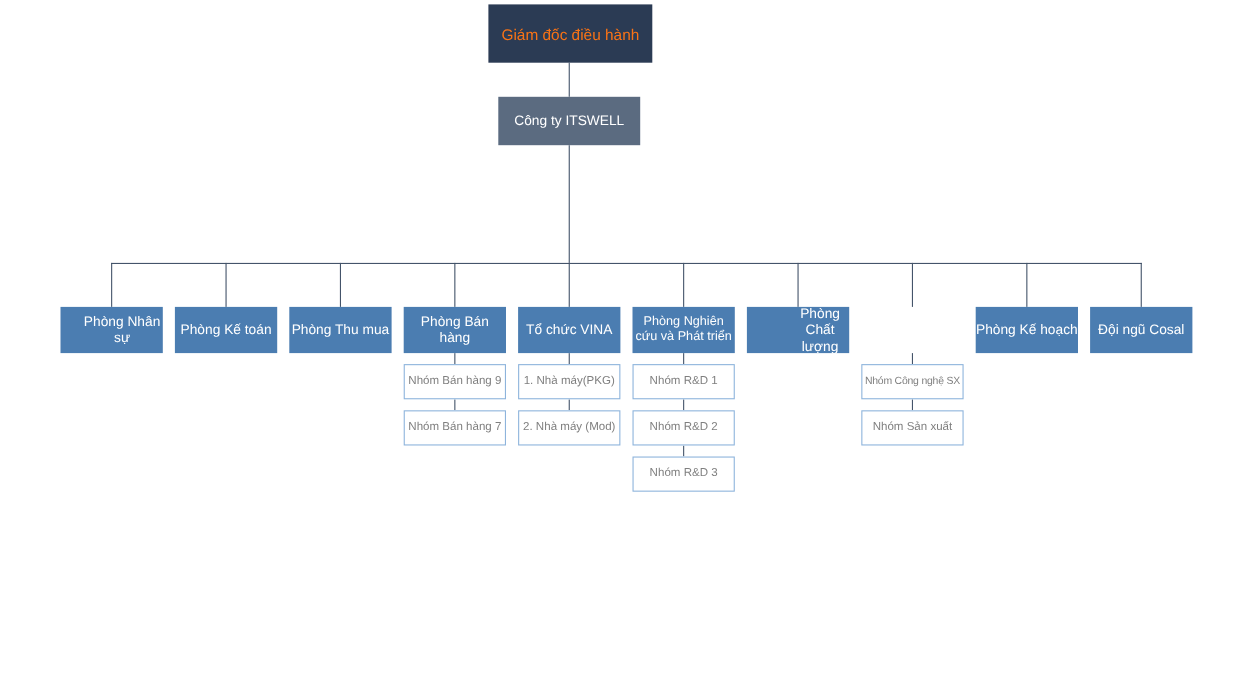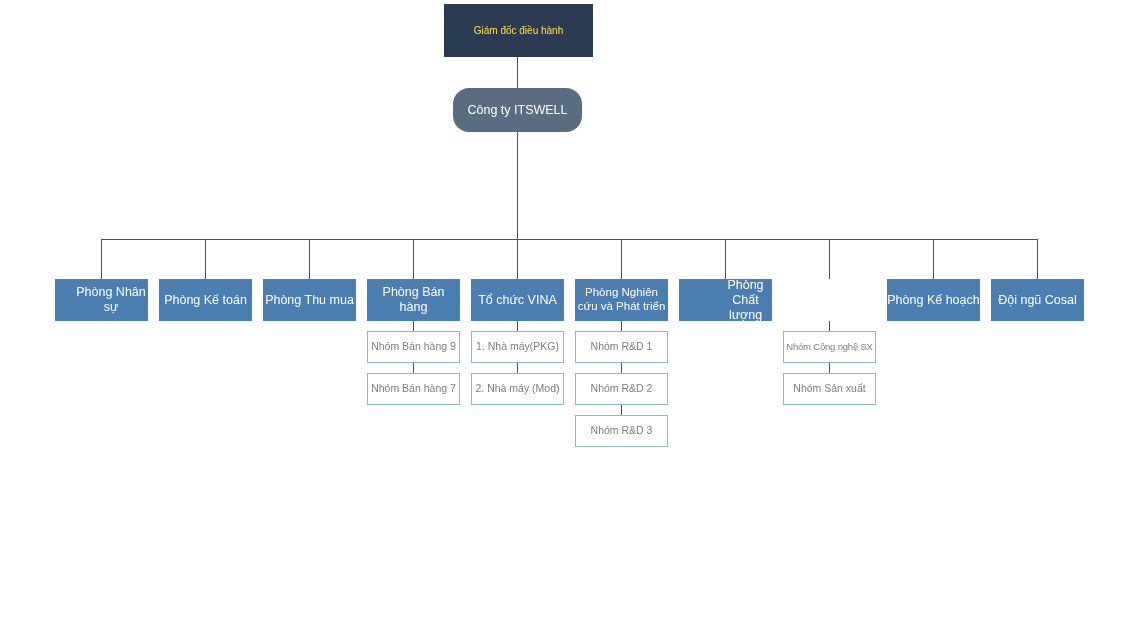--- a/index.html
+++ b/index.html
@@ -11,25 +11,25 @@
     overflow:hidden;
   }
   .node{
     position:absolute;
     display:flex;align-items:center;justify-content:center;
     text-align:center;
     box-sizing:border-box;
   }
   .ceo{
     left:444px;top:4px;width:149px;height:53px;
-    background:#2b3b54;color:#fde047;font-size:10px;
+    background:#2b3b54;color:#f97316;font-size:14px;
   }
   .company{
     left:453px;top:88px;width:129px;height:44px;
-    background:#5b6b80;color:#ffffff;font-size:12.5px;border-radius:16px;
+    background:#5b6b80;color:#ffffff;font-size:12.5px;
   }
   .dept{
     top:279px;width:93px;height:42px;
     background:#4b7db1;color:#ffffff;font-size:12.5px;
     line-height:1.2;
   }
   .dept.twoline{font-size:11.5px;}
   .child{
     width:93px;height:32px;
     background:#ffffff;border:1px solid #8eb4dc;

